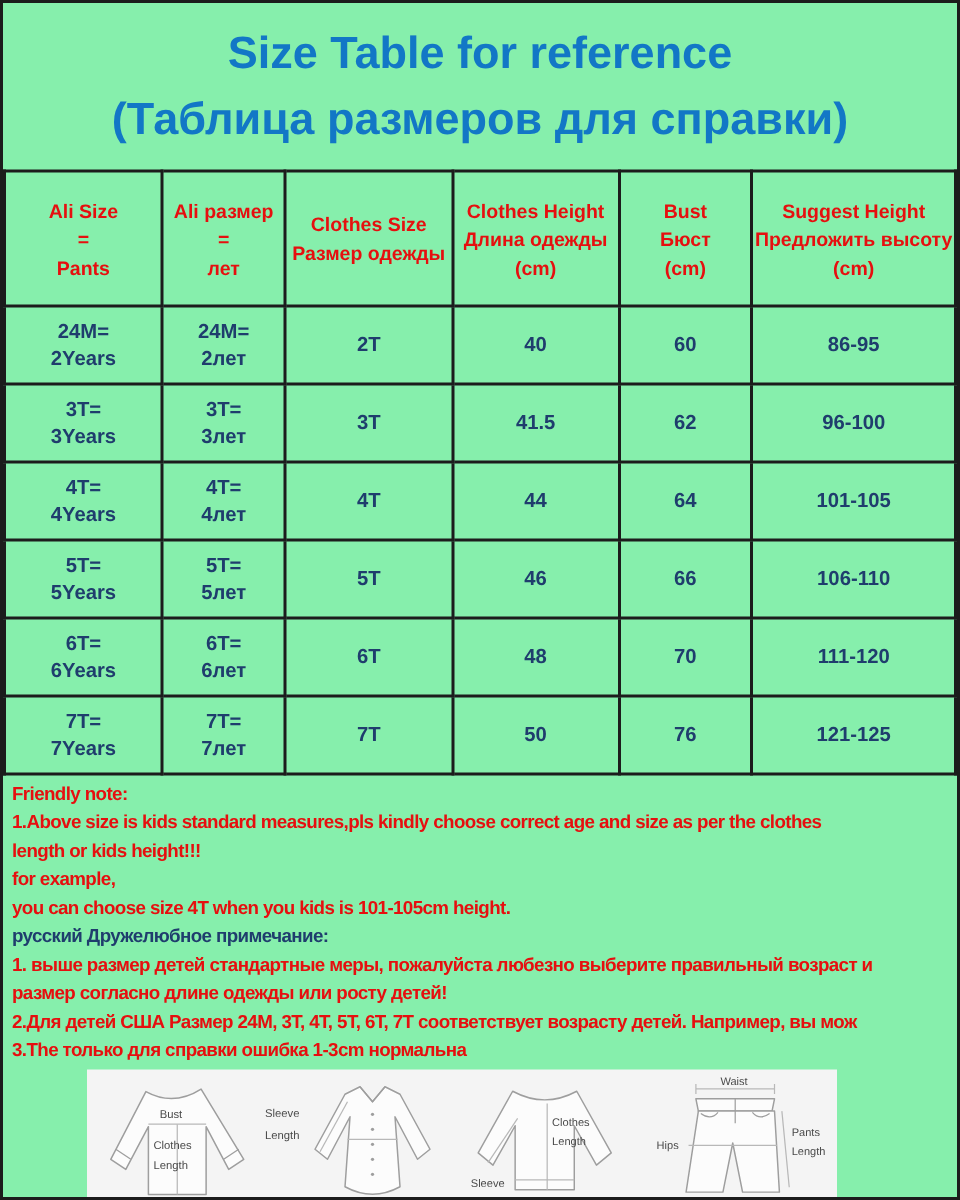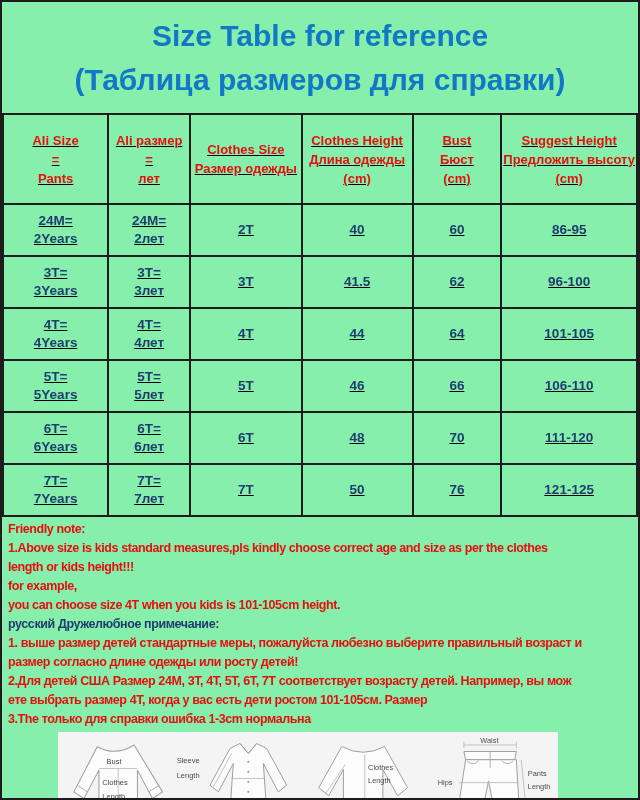--- a/index.html
+++ b/index.html
@@ -7,21 +7,21 @@
     width:640px; height:800px; box-sizing:border-box;
     border:2px solid #1c1c1c; background:#86efac; overflow:hidden;
     font-family:"Liberation Sans", sans-serif;
   }
   .title-en, .title-ru {
     color:#1277c6; font-weight:bold; text-align:center;
     font-size:30px; line-height:44px; white-space:nowrap;
   }
   .title-en { margin-top:12px; }
   table.size-table {
-    width:100%; border-collapse:collapse; table-layout:fixed; margin-top:11px;text-decoration:underline;
+    width:100%; border-collapse:collapse; table-layout:fixed; margin-top:11px;
   }
   .size-table th, .size-table td {
     border:2px solid #1c1c1c; text-align:center; vertical-align:middle; padding:0;
     overflow:hidden;
   }
   .size-table thead tr { height:90px; }
   .size-table tbody tr { height:52px; }
   .size-table th { color:#e60f0f; font-size:13px; font-weight:bold; line-height:19px; }
   .size-table td { color:#1f3d6d; font-size:13.5px; font-weight:bold; line-height:18px; }
   .notes { margin-top:3px; padding:0 6px; overflow:hidden; }
@@ -181,21 +181,20 @@
   <div class="notes">
     <div class="note-line">Friendly note:</div>
     <div class="note-line">1.Above size is kids standard measures,pls kindly choose correct age and size as per the clothes</div>
     <div class="note-line">length or kids height!!!</div>
     <div class="note-line">for example,</div>
     <div class="note-line">you can choose size 4T when you kids is 101-105cm height.</div>
     <div class="note-line navy">русский Дружелюбное примечание:</div>
     <div class="note-line">1. выше размер детей стандартные меры, пожалуйста любезно выберите правильный возраст и</div>
     <div class="note-line">размер согласно длине одежды или росту детей!</div>
     <div class="note-line">2.Для детей США Размер 24M, 3T, 4T, 5T, 6T, 7T соответствует возрасту детей. Например, вы мож</div>
-    <div class="note-line">ете выбрать размер 4T, когда у вас есть дети ростом 101-105см. Размер</div>
     <div class="note-line">3.The только для справки ошибка 1-3cm нормальна</div>
   </div>
 
   <div class="sketch-panel">
 
     <svg width="109" height="92" viewBox="0 0 130 110">
       <path class="garment" d="M42,14 L14,68 L26,76 L44,42 L44,96 L90,96 L90,42 L108,76 L120,68 L86,12 Q64,26 42,14 Z"></path>
       <path class="detail" d="M18,60 L30,68 M104,68 L116,60"></path>
       <path class="measure" d="M44,40 L90,40"></path>
       <path class="measure" d="M67,40 L67,96"></path>

